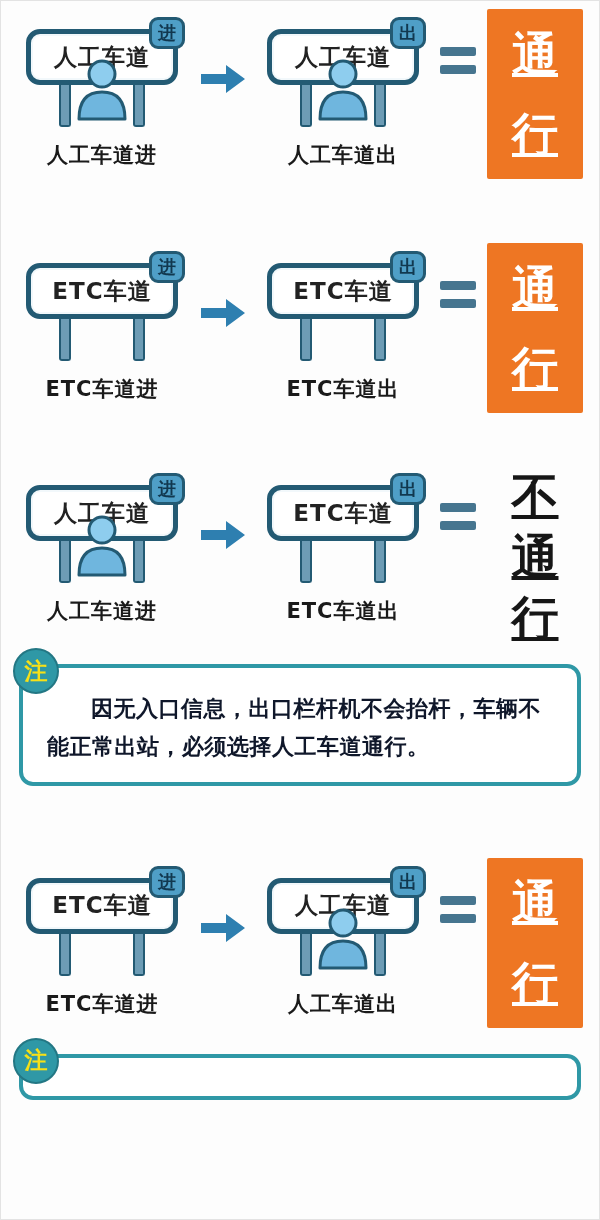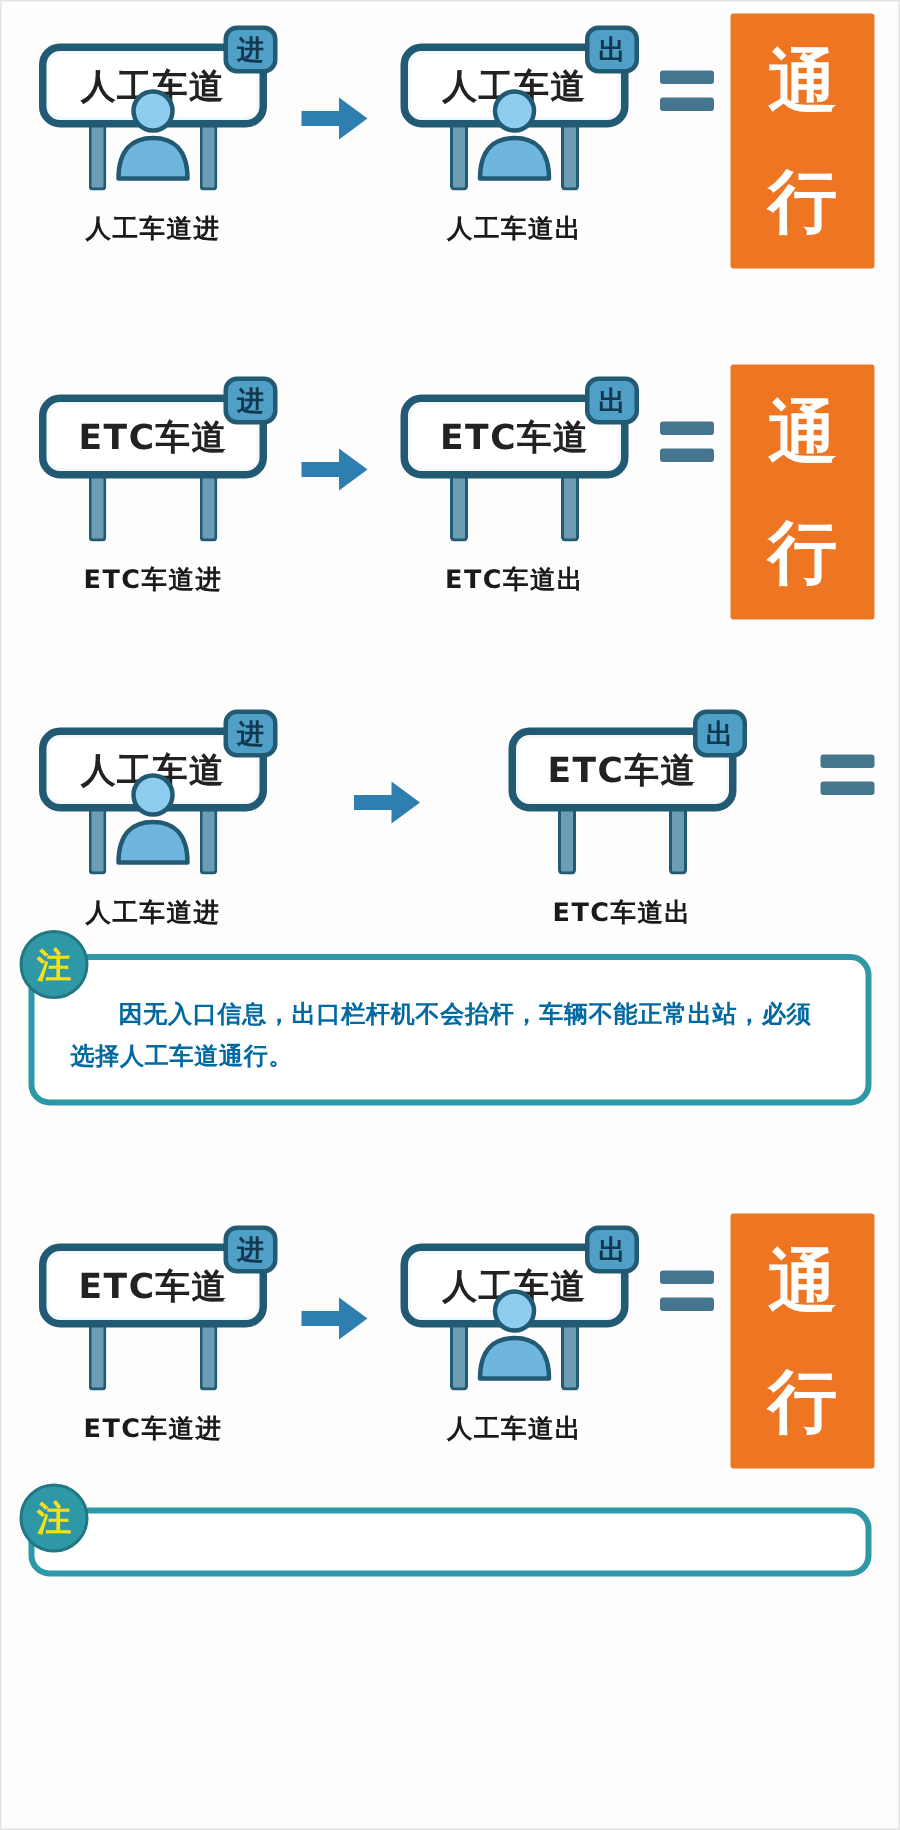--- a/index.html
+++ b/index.html
@@ -85,21 +85,21 @@
   .leg-r { right: 42px; }
   .person {
     position: absolute;
     top: 42px;
     left: 50%;
     transform: translateX(-50%);
     z-index: 2;
   }
   .sign-label {
     margin-top: 56px;
-    font-size: 17px;
+    font-size: 21px;
     font-weight: 700;
     color: #1a1a1a;
     letter-spacing: 1px;
     white-space: nowrap;
   }
 
   
   .arrow { flex: 0 0 auto; margin-top: 48px; }
   .equals {
     flex: 0 0 auto;
@@ -109,21 +109,21 @@
     gap: 9px;
   }
   .equals .bar {
     width: 36px;
     height: 9px;
     background: #46758f;
     border-radius: 2px;
   }
 
   
-  .result { flex: 0 0 auto; margin-top: -6px; }
+  .result { flex: 0 0 auto; margin-top: -6px; text-decoration: underline; }
   .vtext {
     width: 1.1em;
     word-break: break-all;
     text-align: center;
   }
   .result.pass {
     width: 96px;
     min-height: 170px;
     background: #ee7623;
     color: #ffffff;
@@ -165,23 +165,23 @@
     background: #2f98a6;
     border: 2px solid #237784;
     color: #f7e017;
     font-size: 23px;
     font-weight: 700;
     display: flex;
     align-items: center;
     justify-content: center;
   }
   .note-text {
-    font-size: 16px;
-    font-weight: 700;
-    color: #0369a1;
+    font-size: 22px;
+    font-weight: 700;
+    color: #0f172a;
     line-height: 1.72;
     text-indent: 2em;
     letter-spacing: 0.5px;
   }
 </style>
 </head>
 <body>
 
 <div class="wrap">
 
@@ -290,20 +290,23 @@
       <span class="leg leg-l"></span>
       <span class="leg leg-r"></span>
       <div class="sign-label">ETC车道出</div>
     </div>
 
     <div class="equals">
         <span class="bar"></span>
         <span class="bar"></span>
       </div>
 
+    <div class="result no-pass">
+      <div class="vtext">不通行</div>
+    </div>
   </div>
 
   <div class="note gap-after">
     <div class="note-badge">注</div>
     <p class="note-text">因无入口信息，出口栏杆机不会抬杆，车辆不能正常出站，必须选择人工车道通行。</p>
   </div>
 
   <div class="row gap-note">
     <div class="sign-unit">
       <div class="board">

